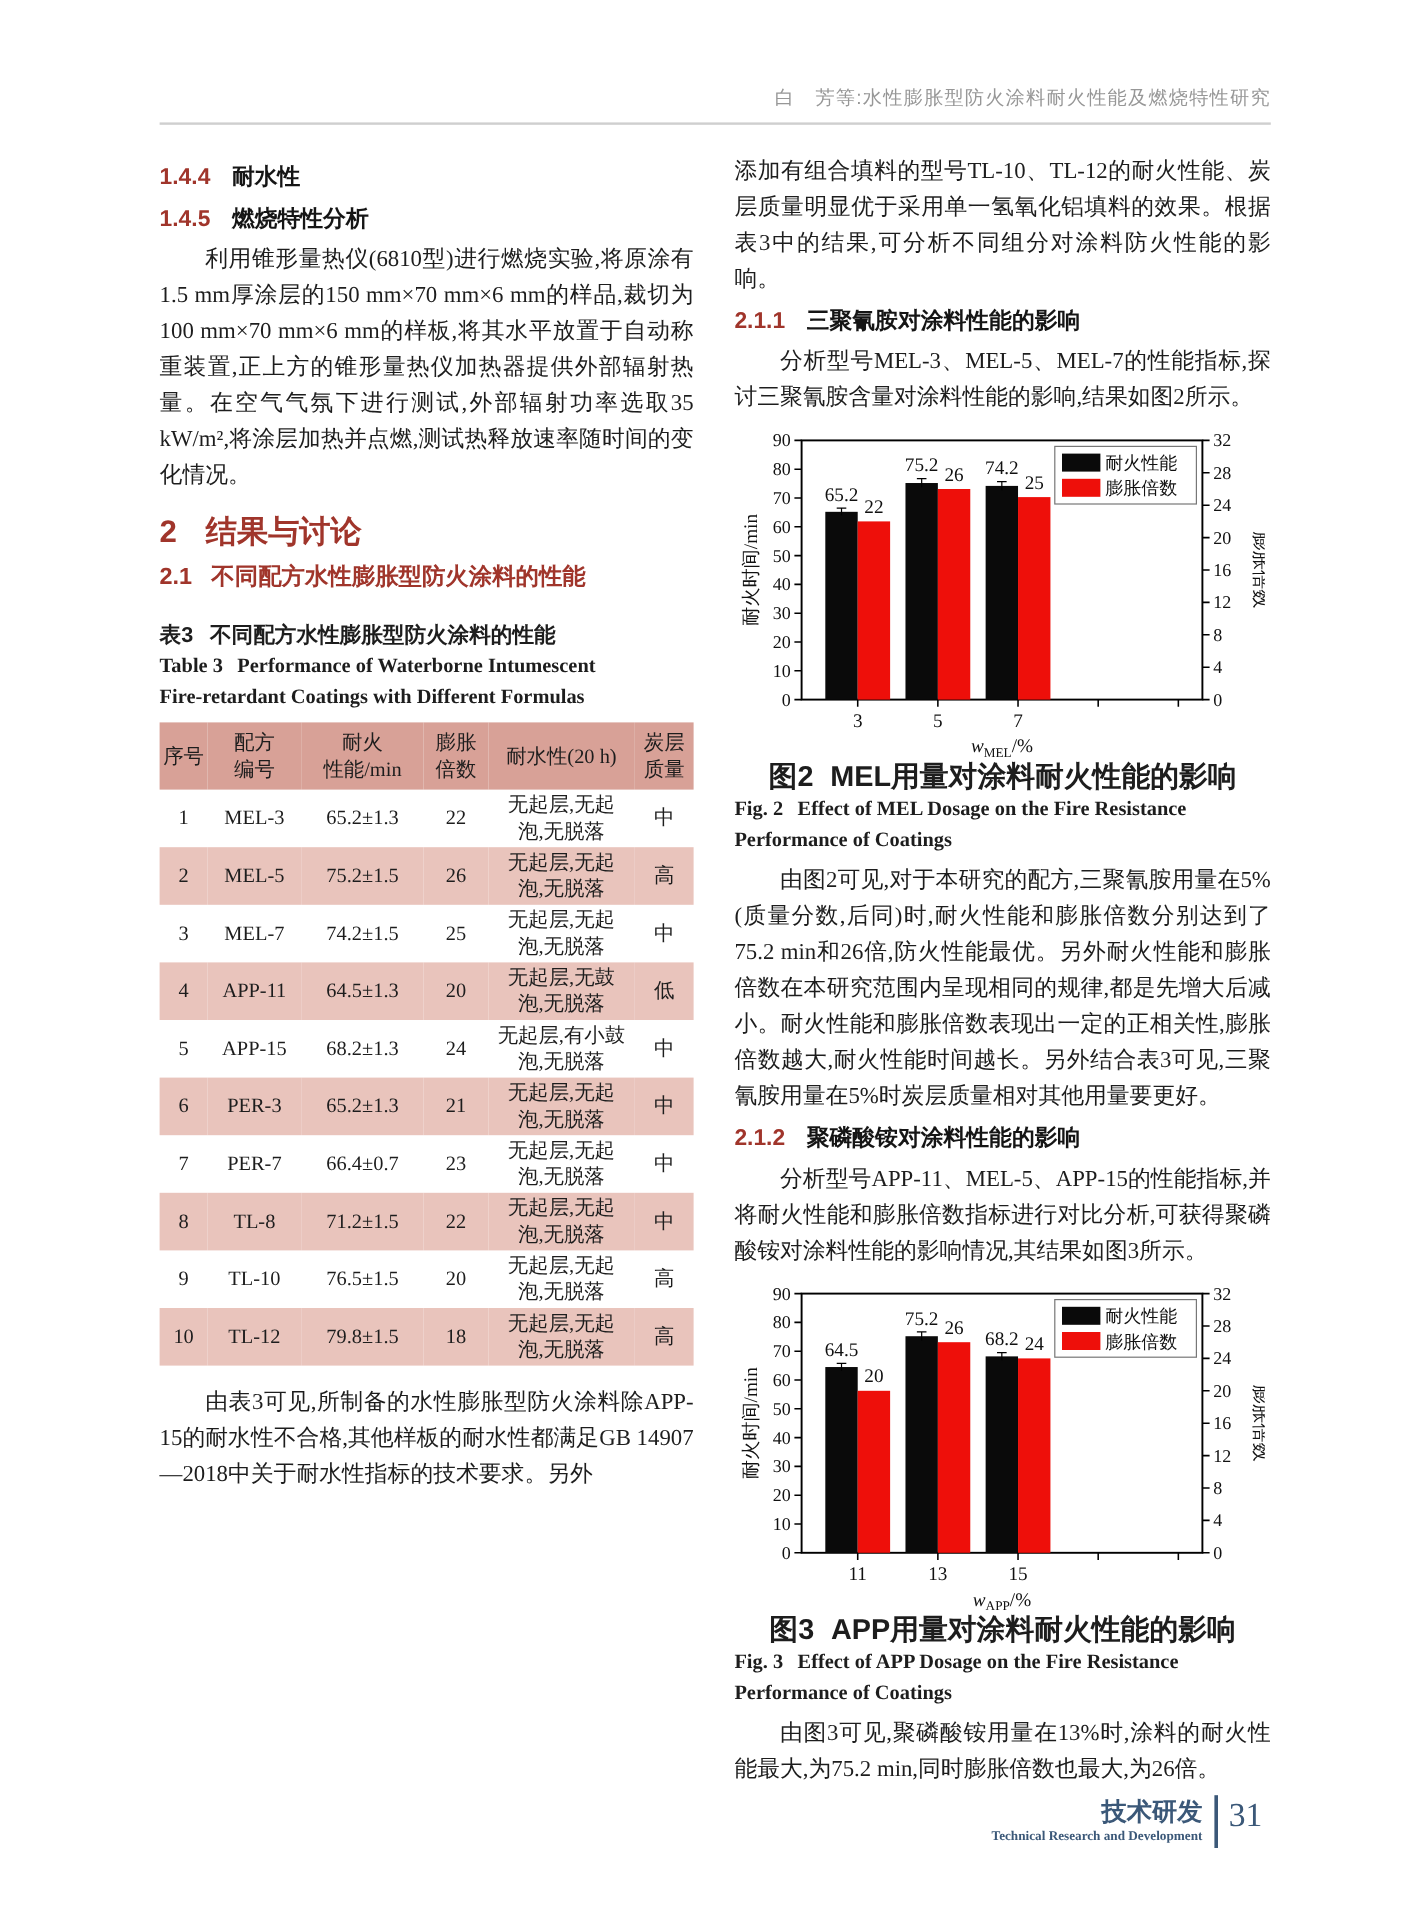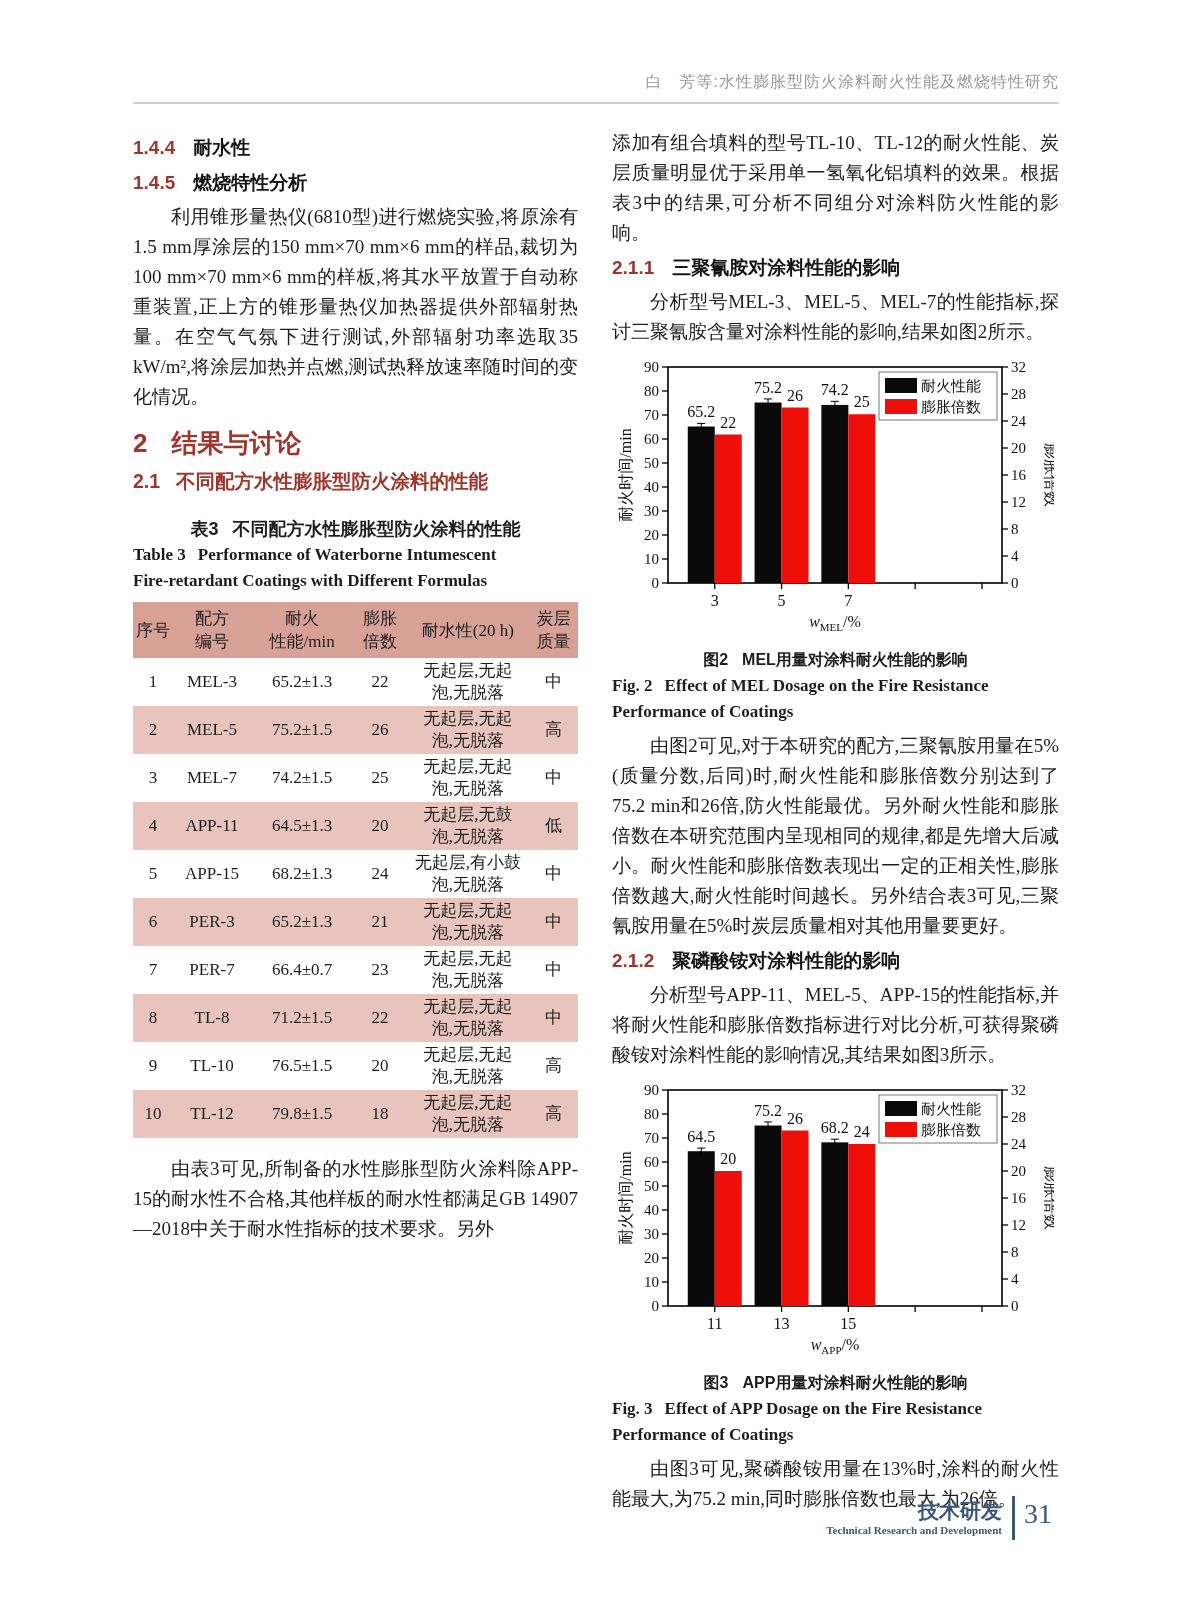--- a/index.html
+++ b/index.html
@@ -19,35 +19,35 @@
   .col-left{left:133px;width:445px;}
   .col-right{left:612px;width:447px;}
   p{margin:0;}
   .indent{text-indent:2em;}
   .h-sub{margin:5px 0 4px;font-family:"Liberation Sans", sans-serif;font-size:19px;font-weight:bold;color:#151515;}
   .h-sub .hnum{color:var(--red);margin-right:18px;}
   .h-big{margin:16px 0 8px;font-family:"Liberation Sans", sans-serif;font-size:26px;font-weight:bold;color:var(--red);}
   .h-big .hnum{margin-right:24px;}
   .h-red{margin:2px 0 8px;font-family:"Liberation Sans", sans-serif;font-size:19.5px;font-weight:bold;color:var(--red);}
   .h-red .hnum{margin-right:16px;}
-  .tbl-cap-zh{margin-top:20px;text-align:center;font-family:"Liberation Sans", sans-serif;
+  .tbl-cap-zh{margin-top:20px;font-family:"Liberation Sans", sans-serif;
               font-weight:bold;font-size:18px;line-height:26px;}
   .tbl-cap-zh .gap, .fig-cap-zh .gap{margin-left:14px;}
   .cap-en{text-align:left;font-weight:bold;font-size:17px;line-height:26px;font-family:"Liberation Serif", serif;}
   .cap-en .gap{margin-left:12px;}
   table.t3{width:100%;border-collapse:collapse;margin-top:8px;font-size:17px;}
   table.t3 th{background:var(--thead);font-weight:normal;padding:5px 1px;line-height:23px;
               white-space:pre-line;text-align:center;vertical-align:middle;}
   table.t3 td{padding:2px 1px;line-height:22px;white-space:pre-line;text-align:center;vertical-align:middle;}
   table.t3 tr.shaded td{background:var(--shade);}
   .after-table{margin-top:16px;}
   figure{margin:8px 0 0;}
   figure svg{display:block;margin:0 auto;}
   .fig-cap-zh{text-align:center;font-family:"Liberation Sans", sans-serif;font-weight:bold;
-              font-size:16px;line-height:26px;margin-top:14px;}
+              font-size:24px;line-height:26px;margin-top:2px;}
   .para-block{margin-top:6px;}
   .footer{position:absolute;top:1496px;right:135px;display:flex;align-items:center;color:var(--blue);}
   .footer .labels{text-align:right;}
   .f-zh{font-family:"Liberation Sans", sans-serif;font-weight:bold;font-size:21px;line-height:24px;text-align:right;}
   .f-en{font-size:11px;font-weight:bold;line-height:14px;}
   .f-bar{width:3px;height:44px;background:var(--blue);margin:0 9px 0 10px;}
   .f-num{font-size:28px;line-height:30px;margin-top:-8px;}
 </style>
 </head>
 <body>

